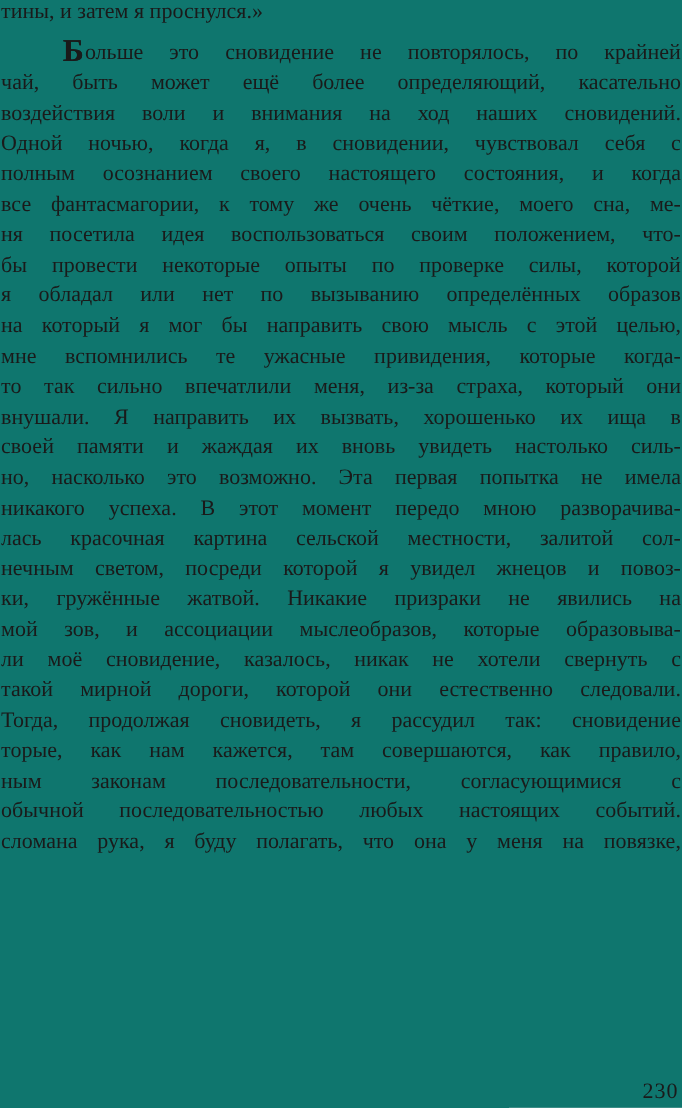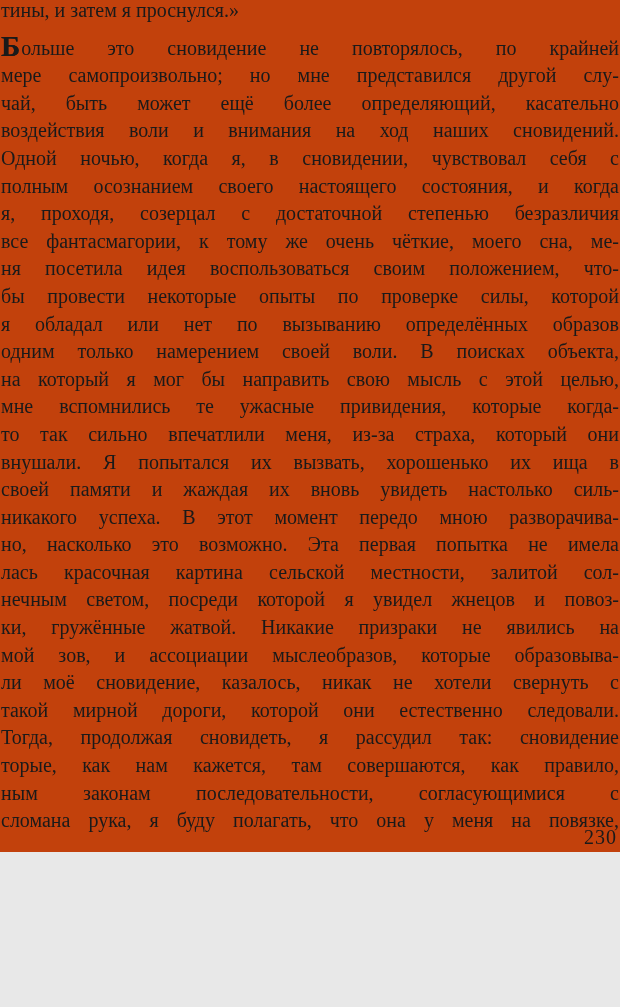--- a/index.html
+++ b/index.html
@@ -1,22 +1,22 @@
 <!DOCTYPE html>
 <html lang="ru"><head>
 <meta charset="utf-8">
 <style>
   html, body { margin: 0; padding: 0; }
   body { background: #e8e8e8; }
   .page {
     position: relative;
     width: 620px;
-    height: 852px;
+    height: 1007px;
     margin: 0 auto;
-    background: #c2410c;
+    background: #0f766e;
     color: #1a1a1a;
     font-family: "Liberation Serif", "DejaVu Serif", serif;
     overflow: hidden;
   }
   .text-block {
     position: absolute;
     left: 1px;
     right: 1px;
     top: -3px;
   }
@@ -28,21 +28,21 @@
     text-justify: inter-word;
     white-space: normal;
     overflow: hidden;
     height: 27.6px;
   }
   .fragment {
     text-align: left;
     text-align-last: left;
   }
   .paragraph { margin-top: 10px; }
-  .first-line { }
+  .first-line { padding-left: 56px; }
   .initial {
     font-size: 29px;
     line-height: 0;
     font-weight: 700;
     display: inline-block;
     height: 0;
     vertical-align: baseline;
     transform: translateY(1px);
     margin-right: 1px;
     text-shadow: 0 0 0.4px #1a1a1a;
@@ -61,55 +61,52 @@
 
 <div class="page">
   <div class="text-block">
     <div class="line fragment">тины, и затем я проснулся.»</div>
     <div class="paragraph">
       <div class="line first-line">
         <span class="initial">Б</span><span>ольше это сновидение не повторялось, по крайней</span>
       </div>
       <div class="lines">
 
-          <div class="line">мере самопроизвольно; но мне представился другой слу-</div>
 
           <div class="line">чай, быть может ещё более определяющий, касательно</div>
 
           <div class="line">воздействия воли и внимания на ход наших сновидений.</div>
 
           <div class="line">Одной ночью, когда я, в сновидении, чувствовал себя с</div>
 
           <div class="line">полным осознанием своего настоящего состояния, и когда</div>
 
-          <div class="line">я, проходя, созерцал с достаточной степенью безразличия</div>
 
           <div class="line">все фантасмагории, к тому же очень чёткие, моего сна, ме-</div>
 
           <div class="line">ня посетила идея воспользоваться своим положением, что-</div>
 
           <div class="line">бы провести некоторые опыты по проверке силы, которой</div>
 
           <div class="line">я обладал или нет по вызыванию определённых образов</div>
 
-          <div class="line">одним только намерением своей воли. В поисках объекта,</div>
 
           <div class="line">на который я мог бы направить свою мысль с этой целью,</div>
 
           <div class="line">мне вспомнились те ужасные привидения, которые когда-</div>
 
           <div class="line">то так сильно впечатлили меня, из-за страха, который они</div>
 
-          <div class="line">внушали. Я попытался их вызвать, хорошенько их ища в</div>
+          <div class="line">внушали. Я направить их вызвать, хорошенько их ища в</div>
 
           <div class="line">своей памяти и жаждая их вновь увидеть настолько силь-</div>
 
+          <div class="line">но, насколько это возможно. Эта первая попытка не имела</div>
+
           <div class="line">никакого успеха. В этот момент передо мною разворачива-</div>
-
-          <div class="line">но, насколько это возможно. Эта первая попытка не имела</div>
 
           <div class="line">лась красочная картина сельской местности, залитой сол-</div>
 
           <div class="line">нечным светом, посреди которой я увидел жнецов и повоз-</div>
 
           <div class="line">ки, гружённые жатвой. Никакие призраки не явились на</div>
 
           <div class="line">мой зов, и ассоциации мыслеобразов, которые образовыва-</div>
 
           <div class="line">ли моё сновидение, казалось, никак не хотели свернуть с</div>
@@ -117,20 +114,21 @@
           <div class="line">такой мирной дороги, которой они естественно следовали.</div>
 
           <div class="line">Тогда, продолжая сновидеть, я рассудил так: сновидение</div>
 
 
           <div class="line">торые, как нам кажется, там совершаются, как правило,</div>
 
 
           <div class="line">ным законам последовательности, согласующимися с</div>
 
+          <div class="line">обычной последовательностью любых настоящих событий.</div>
 
 
           <div class="line">сломана рука, я буду полагать, что она у меня на повязке,</div>
         </div>
     </div>
   </div>
   <div class="page-number">230</div>
 </div>
 
 </body></html>

